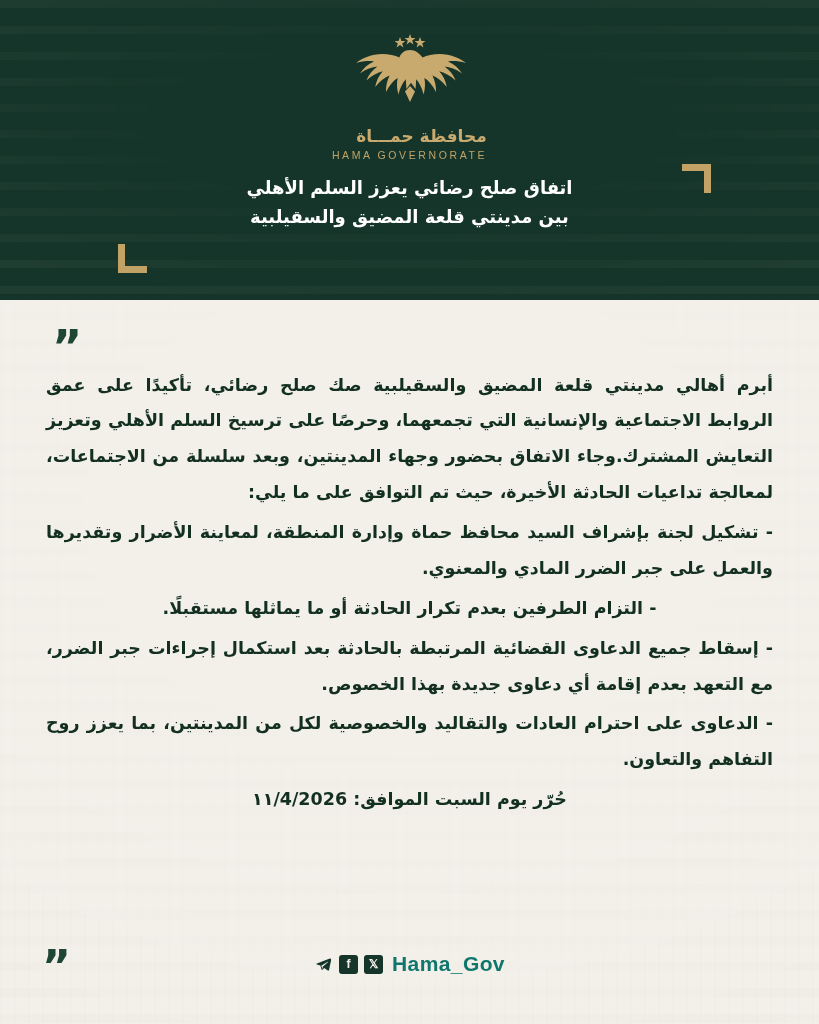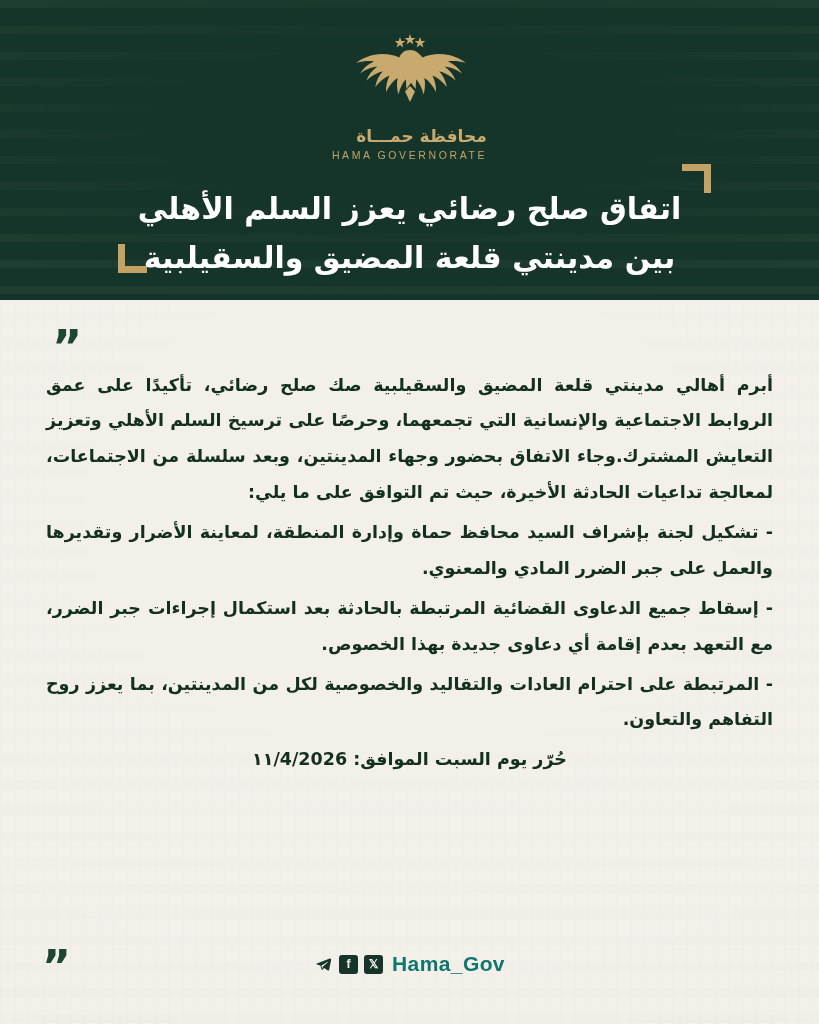--- a/index.html
+++ b/index.html
@@ -89,25 +89,25 @@
     margin-top: 3px;
     color: #bfa368;
     font-size: 10.5px;
     font-weight: normal;
     letter-spacing: 2.6px;
     font-family: "Liberation Sans", sans-serif;
   }
 
   .headline {
     position: relative;
-    margin: 24px auto 0;
+    margin: 12px auto 0;
     width: 640px;
     text-align: center;
     color: #ffffff;
-    font-size: 30px;
+    font-size: 18px;
     font-weight: bold;
     line-height: 1.62;
     letter-spacing: 0px;
   }
   .headline .ln { display: block; }
 
   .quote-bracket {
     position: absolute;
     width: 22px;
     height: 22px;
@@ -244,22 +244,23 @@
       <span class="ln">بين مدينتي قلعة المضيق والسقيلبية</span>
     </div>
   </div>
 
   <div class="content">
     <div class="quote-mark">”</div>
 
     <div class="body-text">
       <p>أبرم أهالي مدينتي قلعة المضيق والسقيلبية صك صلح رضائي، تأكيدًا على عمق الروابط الاجتماعية والإنسانية التي تجمعهما، وحرصًا على ترسيخ السلم الأهلي وتعزيز التعايش المشترك.وجاء الاتفاق بحضور وجهاء المدينتين، وبعد سلسلة من الاجتماعات، لمعالجة تداعيات الحادثة الأخيرة، حيث تم التوافق على ما يلي:</p>
       <p>- تشكيل لجنة بإشراف السيد محافظ حماة وإدارة المنطقة، لمعاينة الأضرار وتقديرها والعمل على جبر الضرر المادي والمعنوي.</p>
+      <p class="center">- التزام الطرفين بعدم تكرار الحادثة أو ما يماثلها مستقبلًا.</p>
       <p>- إسقاط جميع الدعاوى القضائية المرتبطة بالحادثة بعد استكمال إجراءات جبر الضرر، مع التعهد بعدم إقامة أي دعاوى جديدة بهذا الخصوص.</p>
-      <p>- المرتبطة على احترام العادات والتقاليد والخصوصية لكل من المدينتين، بما يعزز روح التفاهم والتعاون.</p>
+      <p>- الدعاوى على احترام العادات والتقاليد والخصوصية لكل من المدينتين، بما يعزز روح التفاهم والتعاون.</p>
       <p class="center">حُرّر يوم السبت الموافق: ١١/4/2026</p>
     </div>
   </div>
 
   <div class="bottom-quote">”</div>
 
   <div class="footer">
     <div class="social-icons">
       <span class="soc tg">
         <svg width="17" height="17" viewBox="0 0 24 24" xmlns="http://www.w3.org/2000/svg">

